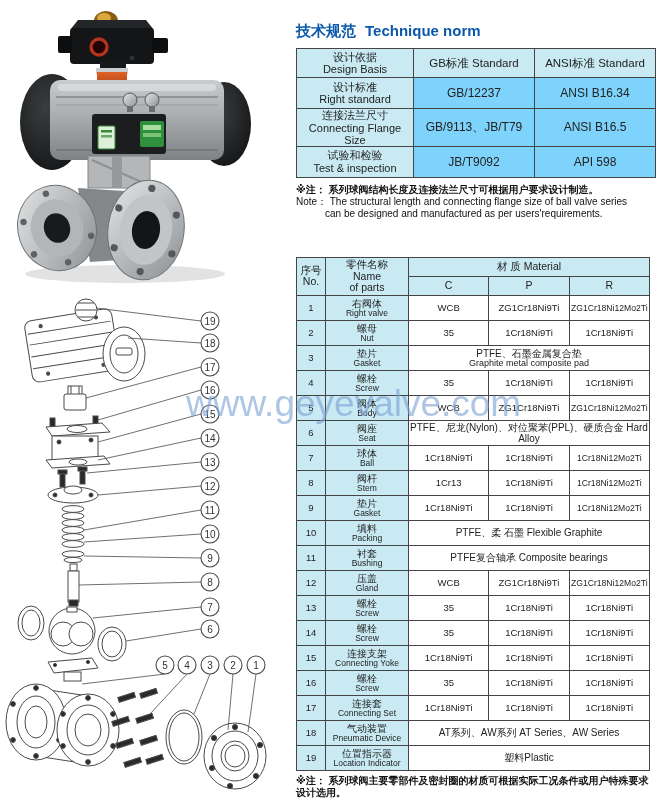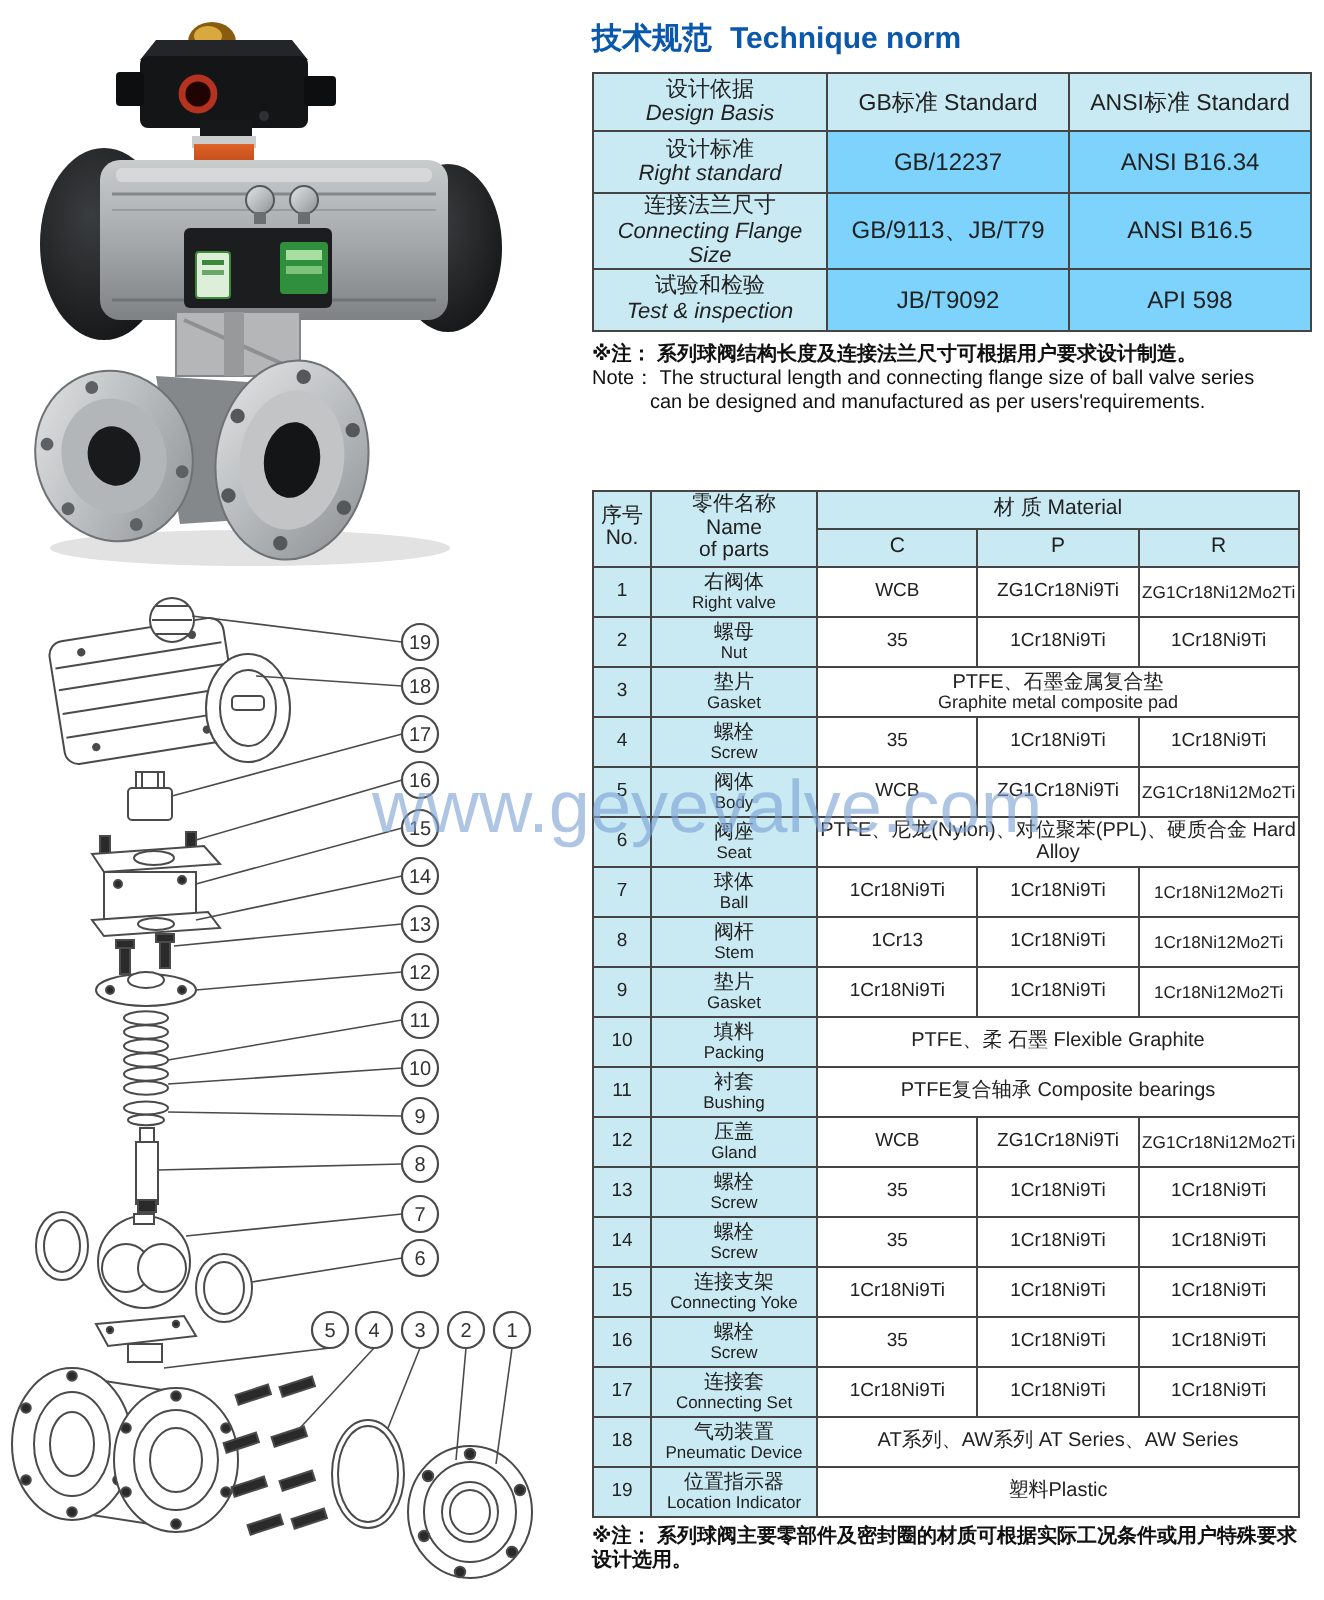--- a/index.html
+++ b/index.html
@@ -3,34 +3,34 @@
 <meta charset="utf-8">
 <style>
   html,body{margin:0;padding:0;}
   body{
     width:662px;height:800px;overflow:hidden;position:relative;background:#ffffff;
     font-family:"Liberation Sans","DejaVu Sans",sans-serif;color:#222;
   }
   .photo-wrap{position:absolute;left:0;top:0;width:292px;height:290px;}
   .diagram-wrap{position:absolute;left:0;top:290px;width:292px;height:510px;}
   .right{position:absolute;left:294px;top:6px;width:362px;}
-  h2.sec-title{margin:4px 0 7px 2px;font-size:15px;font-weight:bold;color:#0a58ac;letter-spacing:0;}
+  h2.sec-title{margin:16px 0 7px 2px;font-size:15px;font-weight:bold;color:#0a58ac;letter-spacing:0;}
   h2.sec-title .zh{margin-right:9px;}
   table{border-collapse:collapse;margin-left:2px;width:354px;table-layout:fixed;}
   table,th,td{border:1px solid #454545;}
   th,td{text-align:center;vertical-align:middle;padding:0 1px;font-weight:normal;}
   th{background:#c9eaf3;}
   
   .t1 .lbl{width:114px;background:#c9eaf3;}
   .t1 .v1{width:118px;margin-top:38px;}
   .t1 .v2{width:118px;}
   .t1 tr{height:31px;}
   .t1 tr.hd{height:29px;}
   .t1 .zh{font-size:11px;line-height:1.15;}
-  .t1 .en{font-size:11px;line-height:1.1;font-style:italic;}
+  .t1 .en{font-size:11px;line-height:1.1;}
   .t1 td{font-size:12px;background:#7dd3fc;}
   .t1 th.colhead{font-size:11.5px;}
   
   .note{margin:6px 0 0 2px;font-size:10px;line-height:1.2;color:#111;}
   .note .zh-line{font-weight:bold;}
   .note .indent{padding-left:29px;}
   .gap{height:37px;}
   
   .t2 .cno{width:26px;margin-top:20px;}
   .t2 .cnm{width:80px;}

